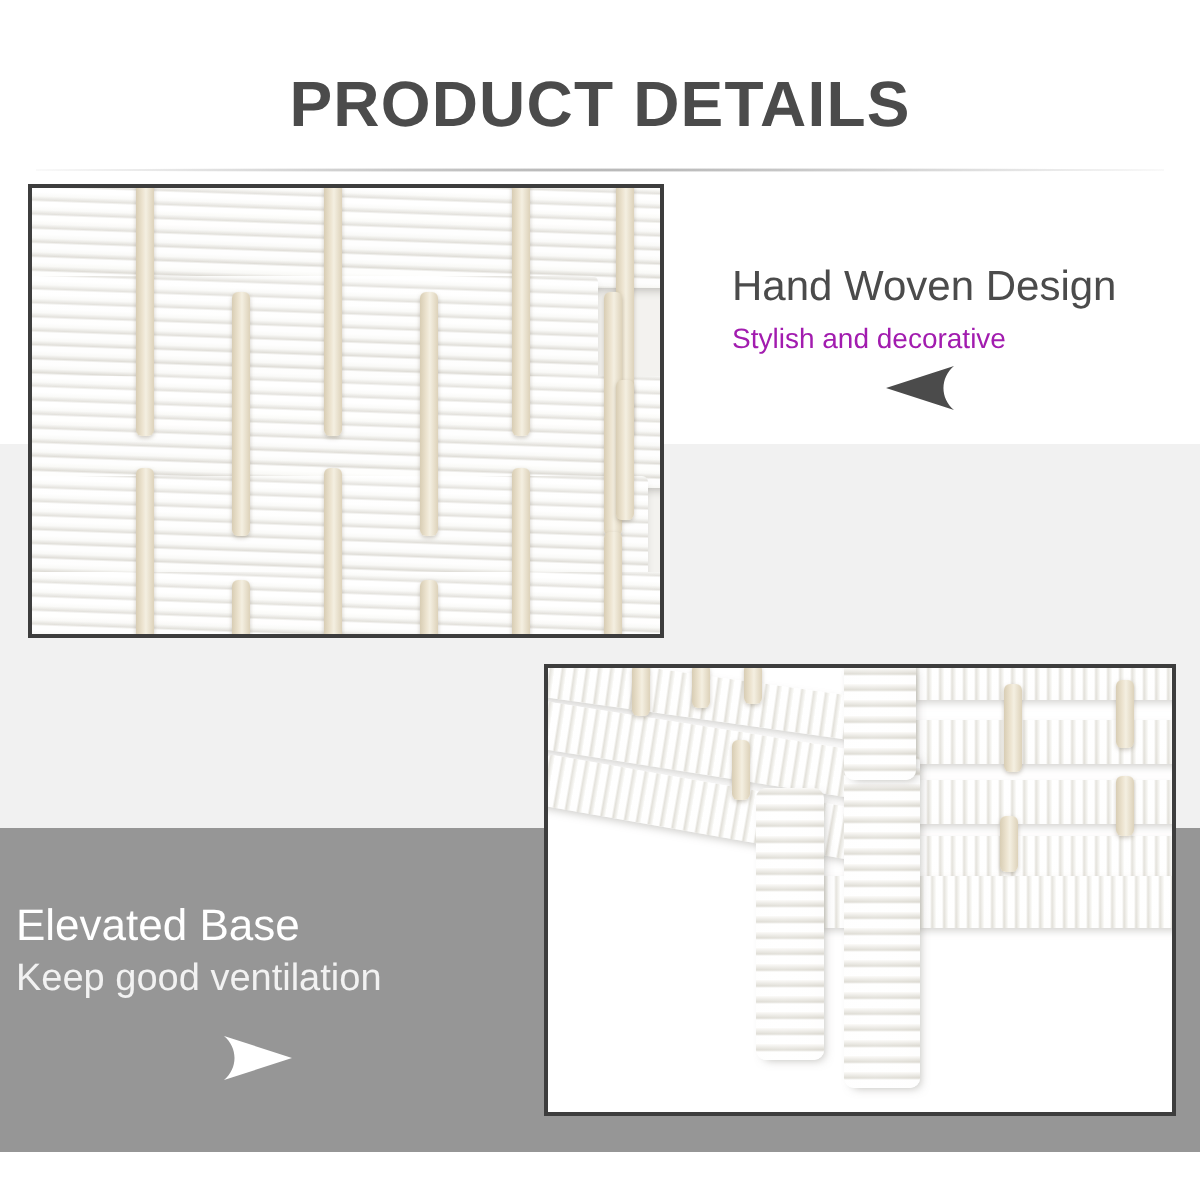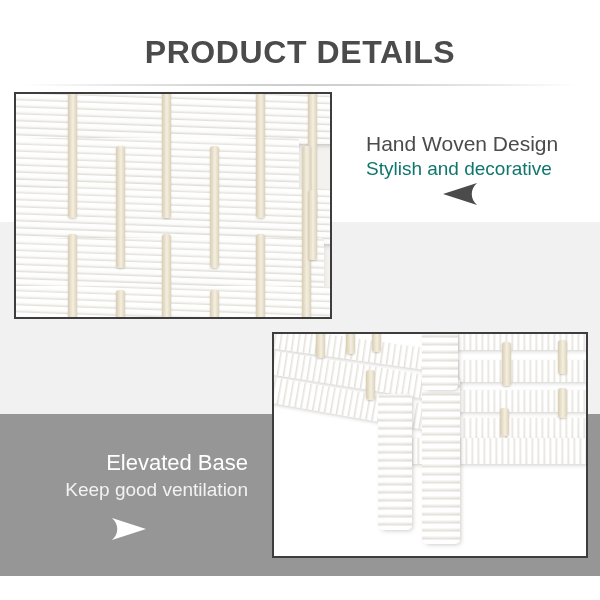--- a/index.html
+++ b/index.html
@@ -178,39 +178,39 @@
     width: 224px;
     margin-top: 12px;
   }
   .callout-right .line1 {
     font-size: 21px;
     color: #4b4b4b;
     line-height: 27px;
     white-space: nowrap;
   }
   .callout-right .line2 {
-    font-size: 19px;
-    color: #0f766e;
+    font-size: 14px;
+    color: #a21caf;
     line-height: 24px;
     white-space: nowrap;
   }
   .arrow-left {
     position: absolute;
     left: 441px;
     top: 182px;
     width: 40px;
     height: 24px;
   }
 
   .callout-left {
     position: absolute;
     left: 8px;
     top: 448px;
     width: 240px;
-    text-align: right;
+    text-align: left;
   }
   .callout-left .line1 {
     font-size: 22px;
     color: #ffffff;
     line-height: 29px;
     white-space: nowrap;
   }
   .callout-left .line2 {
     font-size: 19px;
     color: #f2f2f2;

